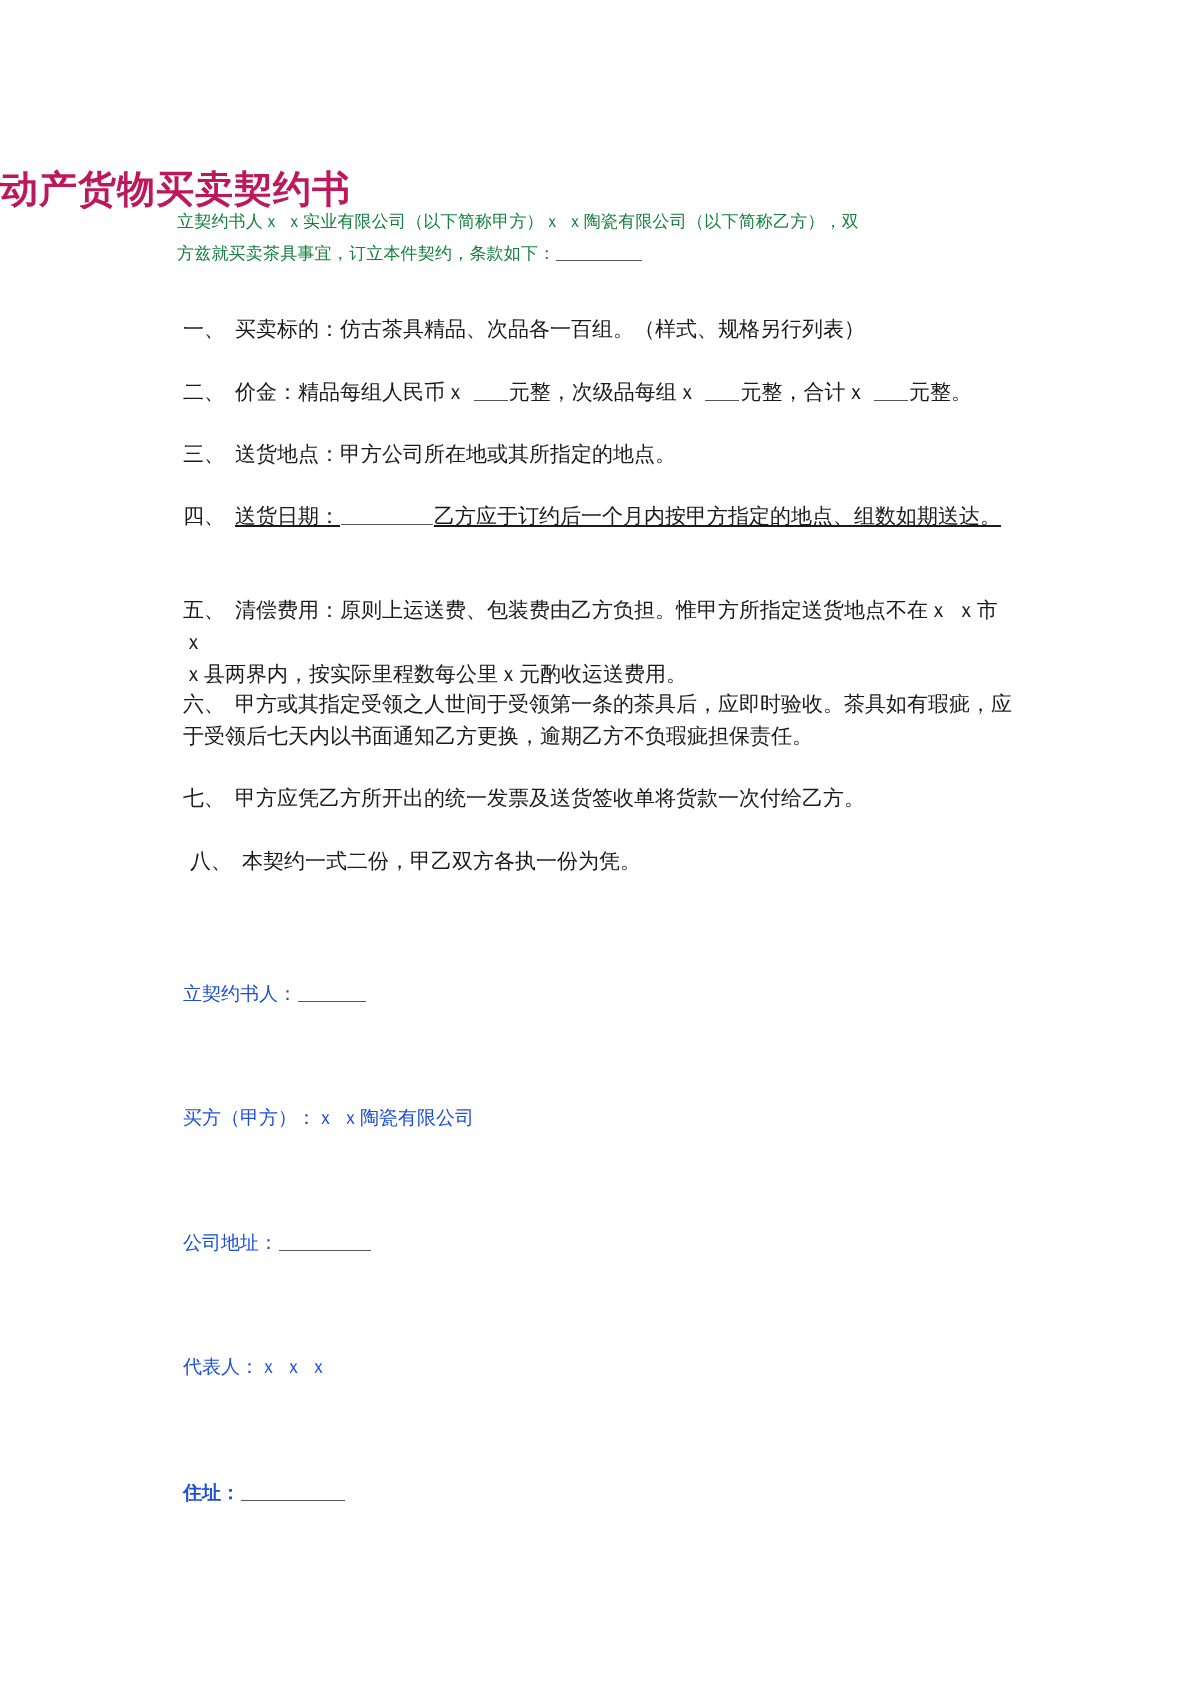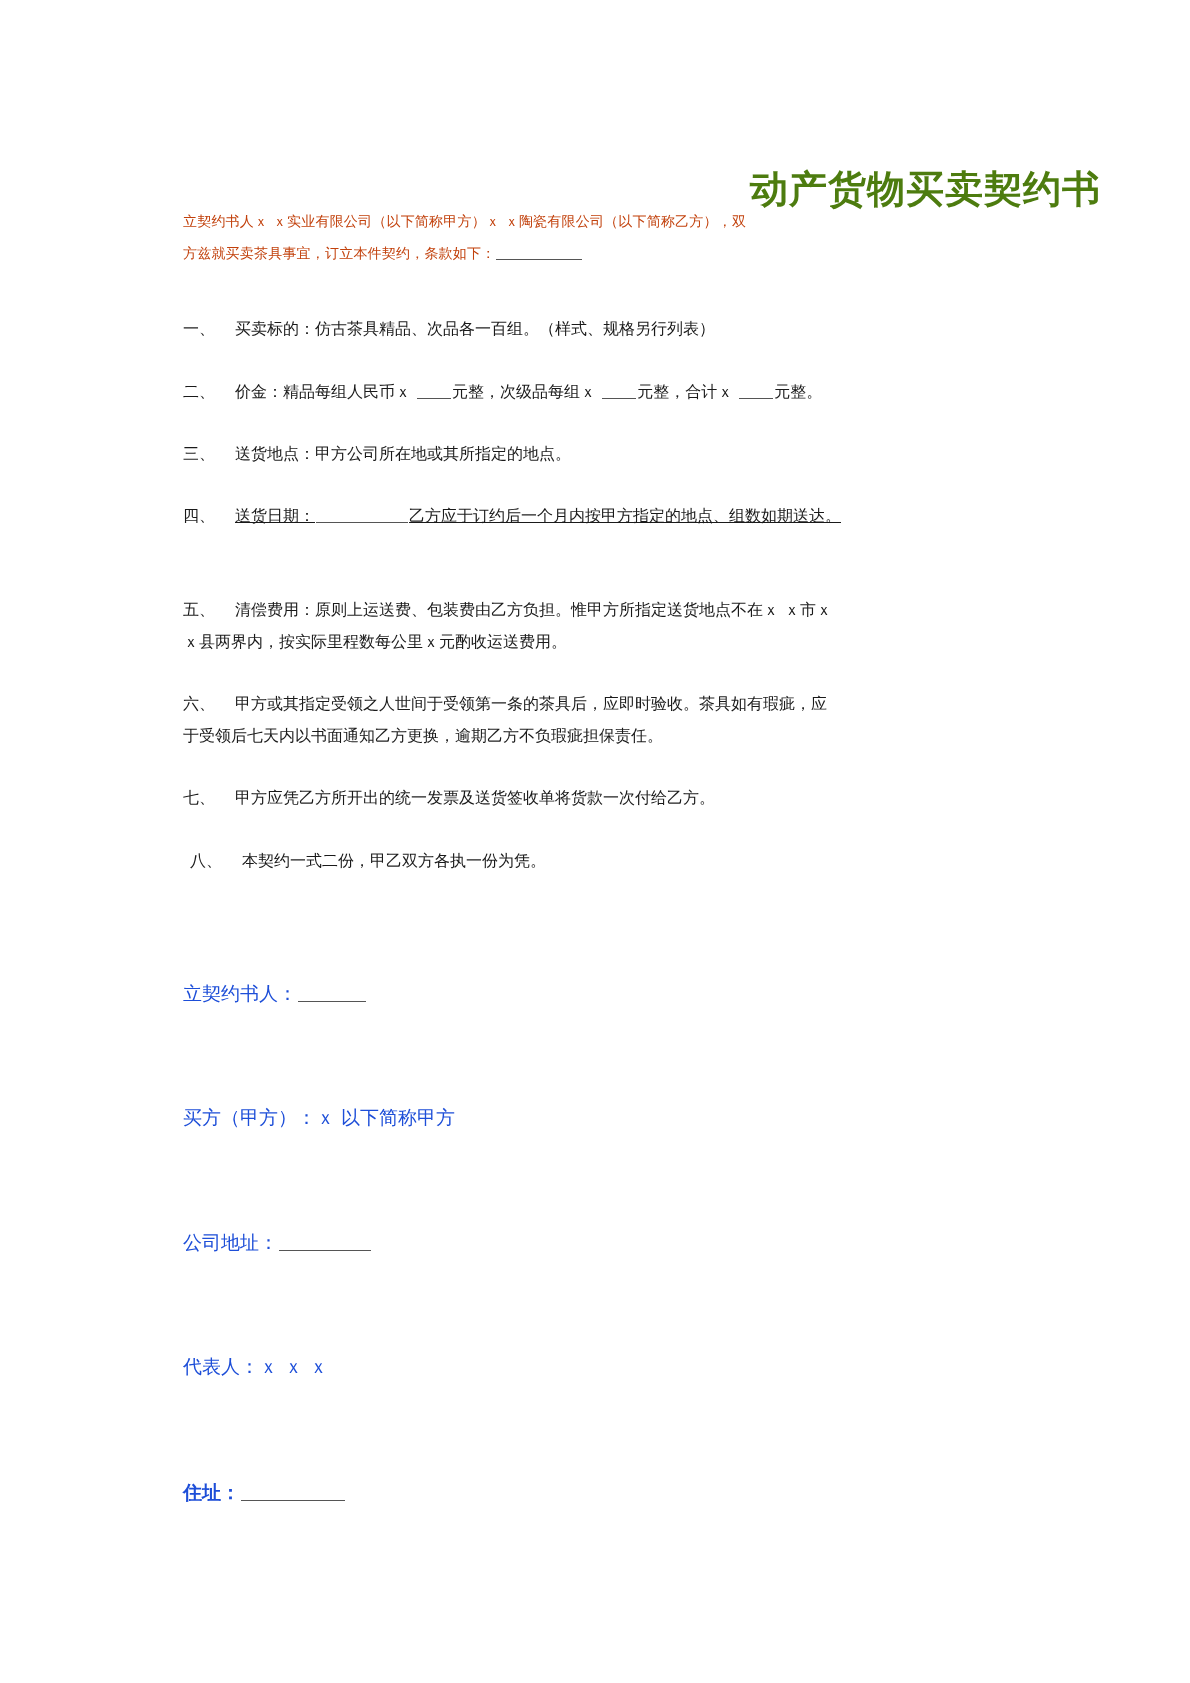--- a/index.html
+++ b/index.html
@@ -21,44 +21,44 @@
       top: 0;
       width: 1190px;
       height: 1683px;
       background: #ffffff;
     }
     .title {
       position: absolute;
       left: 0;
       width: 1101px;
       top: 164px;
-      text-align: right;
+      text-align: left;
       font-family: "DejaVu Sans", "Liberation Sans", sans-serif;
       font-weight: bold;
       font-size: 38px;
       line-height: 50px;
       letter-spacing: 1px;
-      color: #4d7c0f;
+      color: #be185d;
     }
     .para {
       position: absolute;
-      left: 183px;
+      left: 177px;
       width: 830px;
-      font-size: 14px;
+      font-size: 17px;
       line-height: 32px;
-      color: #c2410c;
+      color: #15803d;
       text-align: justify;
       text-align-last: left;
       letter-spacing: 0.2px;
     }
     .clause {
       position: absolute;
       left: 183px;
       width: 830px;
-      font-size: 16px;
+      font-size: 21px;
       line-height: 32px;
       color: #1a1a1a;
     }
     .clause .num {
       display: inline-block;
       width: 52px;
     }
     .sig {
       position: absolute;
       left: 183px;
@@ -123,21 +123,21 @@
 
   <div class="clause" style="top: 845px; margin-left: 7px;">
     <span class="num">八、</span><span>本契约一式二份，甲乙双方各执一份为凭。</span>
   </div>
 
   <div class="sig" style="top: 977px;">
     <span>立契约书人：</span><span class="blank b-med"></span>
   </div>
 
   <div class="sig" style="top: 1101px;">
-    <span>买方（甲方）：</span><span>ｘ 以下简称甲方</span>
+    <span>买方（甲方）：</span><span>ｘ ｘ陶瓷有限公司</span>
   </div>
 
   <div class="sig" style="top: 1226px;">
     <span>公司地址：</span><span class="blank b-xl"></span>
   </div>
 
   <div class="sig" style="top: 1350px;">
     <span>代表人：</span><span>ｘ ｘ ｘ</span>
   </div>
 

